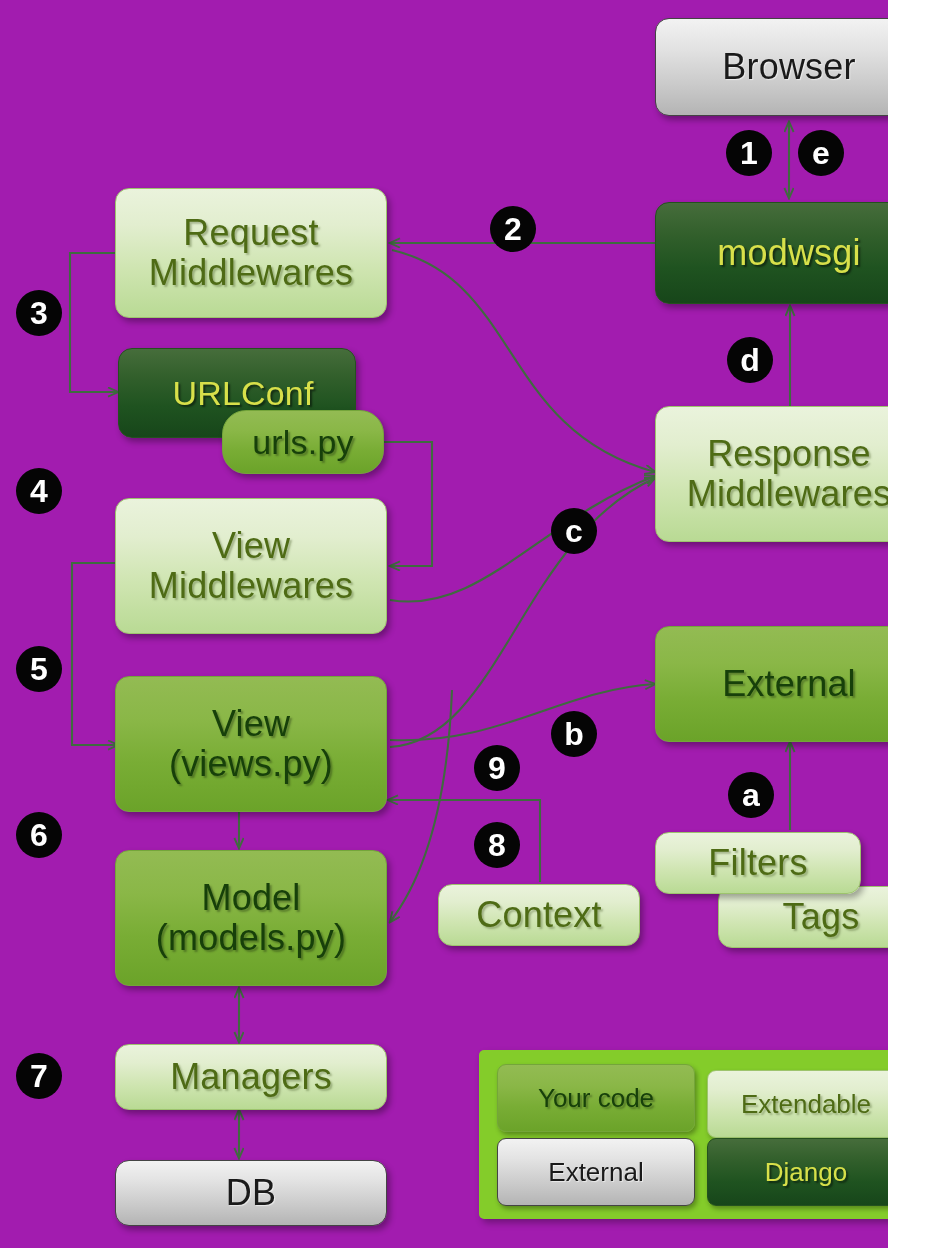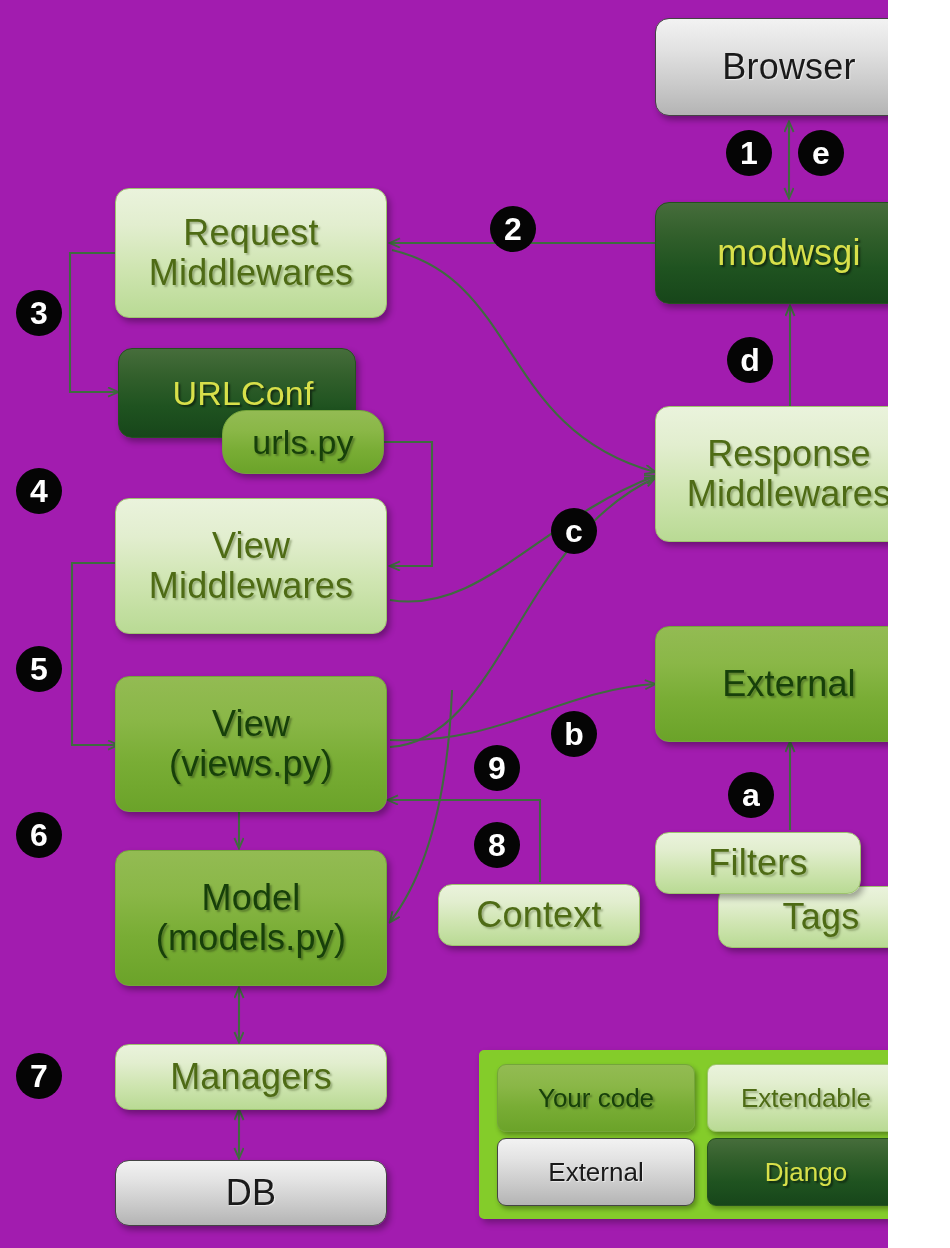--- a/index.html
+++ b/index.html
@@ -310,21 +310,21 @@
   </div>
 
   <div class="badge" style="left:16px; top:1053px; width:46px; height:46px; font-size:32px;">
     <span>7</span>
   </div>
 
   <div id="legend" style="left:479px; top:1050px; width:443px; height:169px;">
     <div class="legend-swatch cat-yourcode" style="left:18px; top:14px; width:198px; height:68px;">
       <span>Your code</span>
     </div>
-    <div class="legend-swatch cat-extendable" style="left:228px; top:14px; width:198px; height:68px;">
+    <div class="legend-swatch cat-extendable" style="left:228px; top:20px; width:198px; height:68px;">
       <span>Extendable</span>
     </div>
     <div class="legend-swatch cat-external" style="left:18px; top:88px; width:198px; height:68px;">
       <span>External</span>
     </div>
     <div class="legend-swatch cat-django" style="left:228px; top:88px; width:198px; height:68px;">
       <span>Django</span>
     </div>
   </div>
 

